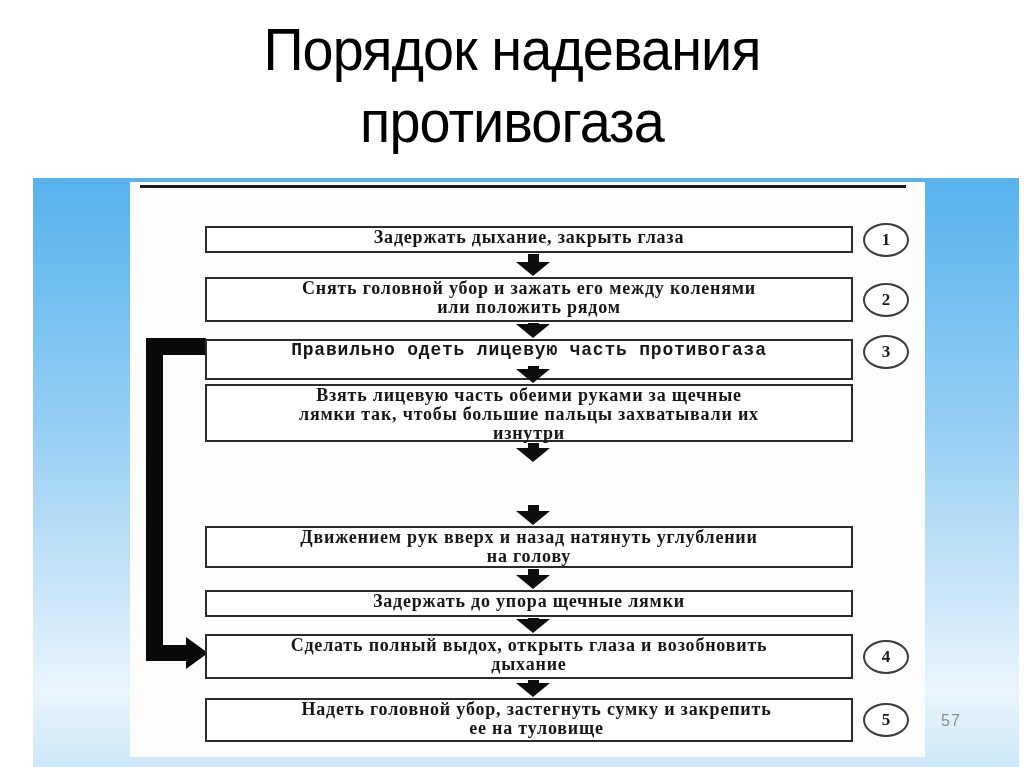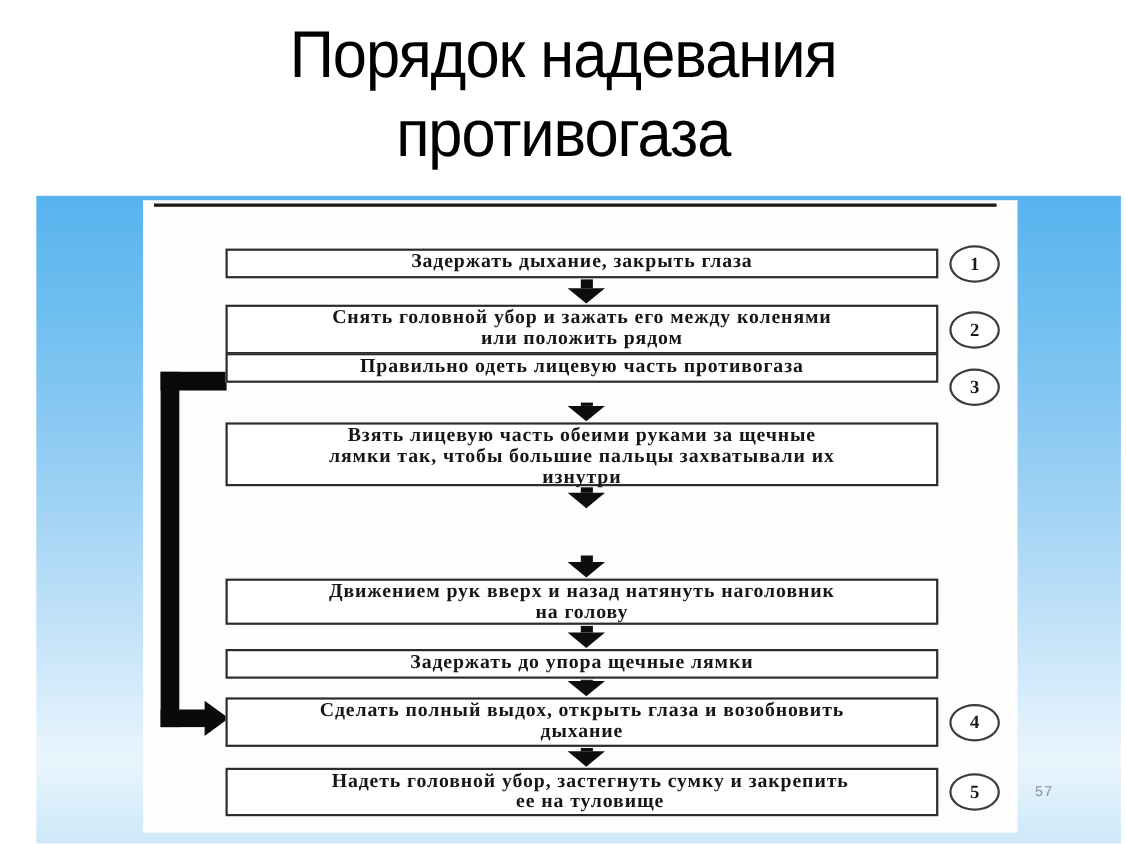--- a/index.html
+++ b/index.html
@@ -78,21 +78,21 @@
   .br-bot { position:absolute; left:146px; top:645px; width:42px; height:16px; background:#0a0a0a; }
   .br-head{
     position:absolute; left:186px; top:637px; width:0; height:0;
     border-top:16px solid transparent; border-bottom:16px solid transparent;
     border-left:22px solid #0a0a0a;
   }
 
   .pagenum {
     position:absolute; left:941px; top:712px;
     font-family:"Liberation Sans", sans-serif;
-    font-size:13px; color:#8d8d8d; letter-spacing:1px;
+    font-size:16px; color:#8d8d8d; letter-spacing:1px;
   }
 </style>
 </head>
 <body>
 
 <div id="slide">
 
   <div class="slide-title">
     <div>Порядок надевания</div>
     <div>противогаза</div>
@@ -120,21 +120,21 @@
       </div>
       <div class="fbox" style="top: 277px; height: 45px;">
         <span>Снять головной убор и зажать его между коленями
 или положить рядом</span>
       </div>
       <div class="badge" style="top: 282.5px;">2</div>
       <div class="arrow" style="top: 323px; height: 15px;">
         <div class="stem"></div>
         <div class="head"></div>
       </div>
-      <div class="fbox" style="top: 321px; height: 27px;">
+      <div class="fbox" style="top: 339px; height: 41px; font-family: Liberation Mono, monospace;">
         <span>Правильно одеть лицевую часть противогаза</span>
       </div>
       <div class="badge" style="top: 335px;">3</div>
       <div class="arrow" style="top: 366px; height: 17px;">
         <div class="stem"></div>
         <div class="head"></div>
       </div>
       <div class="fbox" style="top: 384px; height: 58px;">
         <span>Взять лицевую часть обеими руками за щечные
 лямки так, чтобы большие пальцы захватывали их
@@ -142,21 +142,21 @@
       </div>
       <div class="arrow" style="top: 443px; height: 19px;">
         <div class="stem"></div>
         <div class="head"></div>
       </div>
       <div class="arrow" style="top: 505px; height: 20px;">
         <div class="stem"></div>
         <div class="head"></div>
       </div>
       <div class="fbox" style="top: 526px; height: 42px;">
-        <span>Движением рук вверх и назад натянуть наголовник
+        <span>Движением рук вверх и назад натянуть углублении
 на голову</span>
       </div>
       <div class="arrow" style="top: 569px; height: 20px;">
         <div class="stem"></div>
         <div class="head"></div>
       </div>
       <div class="fbox" style="top: 590px; height: 27px;">
         <span>Задержать до упора щечные лямки</span>
       </div>
       <div class="arrow" style="top: 618px; height: 15px;">

